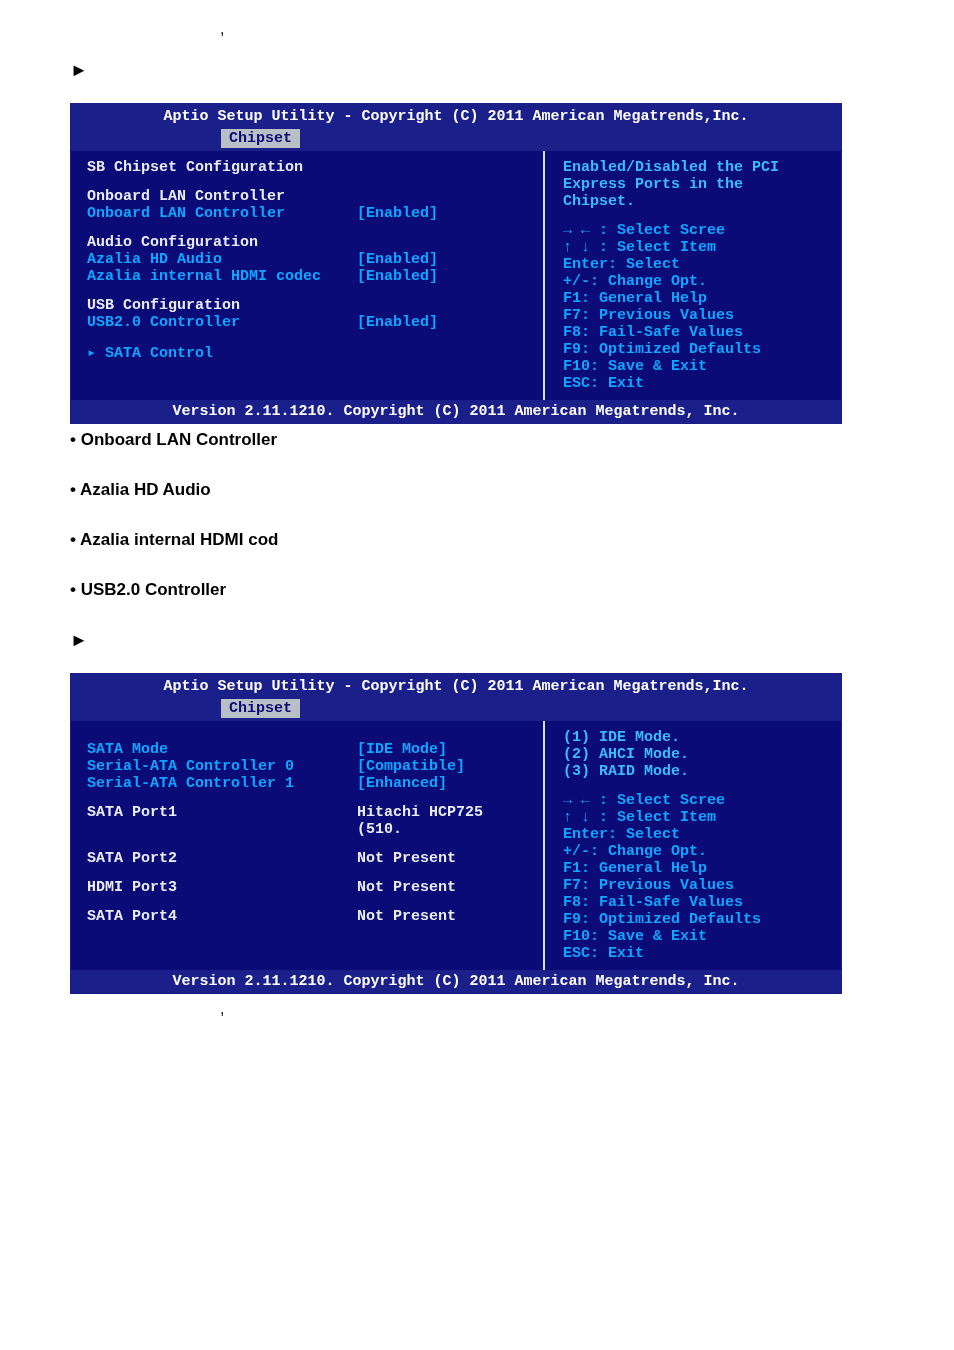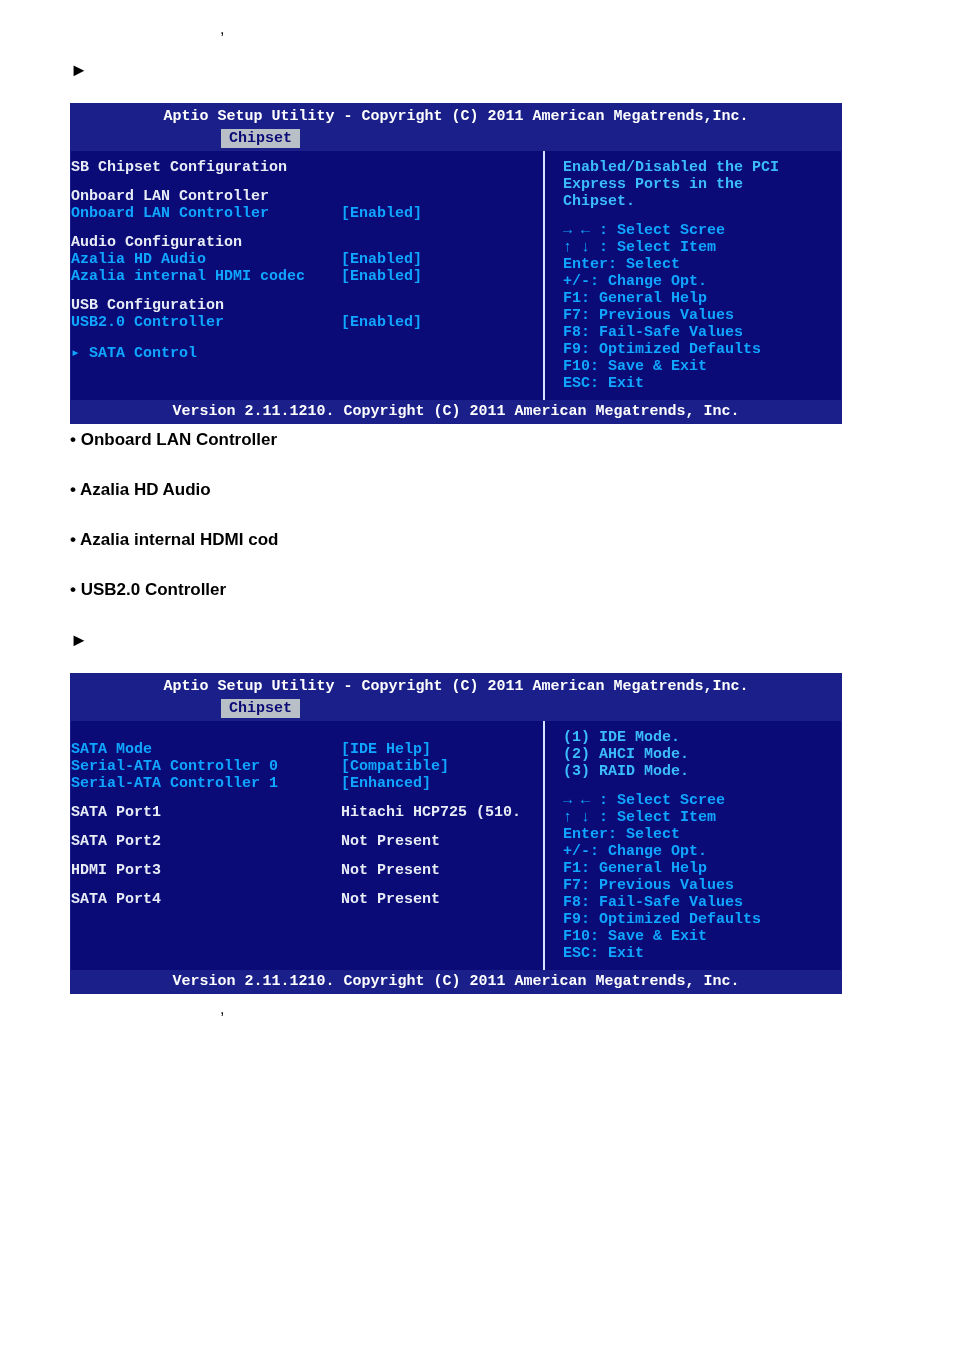--- a/index.html
+++ b/index.html
@@ -3,21 +3,21 @@
 <meta charset="utf-8">
 <style>
   html,body{margin:0;padding:0;background:#fff;font-family:Arial,Helvetica,sans-serif;font-size:16px;color:#000}
   .page{width:954px;margin:0 auto;padding:20px 70px 40px 70px;box-sizing:border-box}
   .arrow{font-family:Arial,sans-serif;font-size:18px;color:#000;margin:22px 0}
   .bios{width:770px;margin:8px 0 6px 0;border:1px solid #1a1f8a;font-family:"Courier New",monospace;font-size:15px;font-weight:700;color:#d7e0ff;background:#22c55e}
   .bios .title{background:#1a1f8a;color:#fff;text-align:center;padding:4px 0;font-weight:700}
   .bios .tab-row{background:#1a1f8a;height:22px;padding:0 0 0 150px}
   .bios .tab{display:inline-block;background:#b9bfc6;color:#0b0b77;padding:1px 8px}
   .bios .body{display:flex;background:#0b0b77}
-  .bios .left{flex:1;padding:8px 0;color:#d7e0ff}
+  .bios .left{flex:1;padding:8px 16px;color:#d7e0ff}
   .bios .right{width:260px;padding:8px 18px;color:#0fa6ff;border-left:2px solid #d7e0ff;background:#0b0b77}
   .bios .right .hi{color:#3bbcff}
   .bios .white{color:#e7ecf6}
   .bios .cyan{color:#0fa6ff}
   .bios .item{display:flex}
   .bios .item .lbl{min-width:270px}
   .bios .item .val{color:#0fa6ff}
   .bios .footer{background:#1a1f8a;color:#fff;text-align:center;padding:3px 8px}
   .sp{height:12px}
   .txt{font-family:Arial,sans-serif;color:#000;font-size:16px}
@@ -93,21 +93,21 @@
 <div class="arrow">►</div>
 
 <div class="bios">
   <div class="title">Aptio Setup Utility - Copyright (C) 2011 American Megatrends,Inc.</div>
   <div class="tab-row"><span class="tab">Chipset</span></div>
   <div class="body">
     <div class="left">
       <div class="sp"></div>
       <div class="item">
             <span class="lbl cyan">SATA Mode</span>
-            <span class="val">[IDE Help]</span>
+            <span class="val">[IDE Mode]</span>
           </div>
       <div class="item">
             <span class="lbl cyan">Serial-ATA Controller 0</span>
             <span class="val">[Compatible]</span>
           </div>
       <div class="item">
             <span class="lbl cyan">Serial-ATA Controller 1</span>
             <span class="val">[Enhanced]</span>
           </div>
       <div class="sp"></div>

